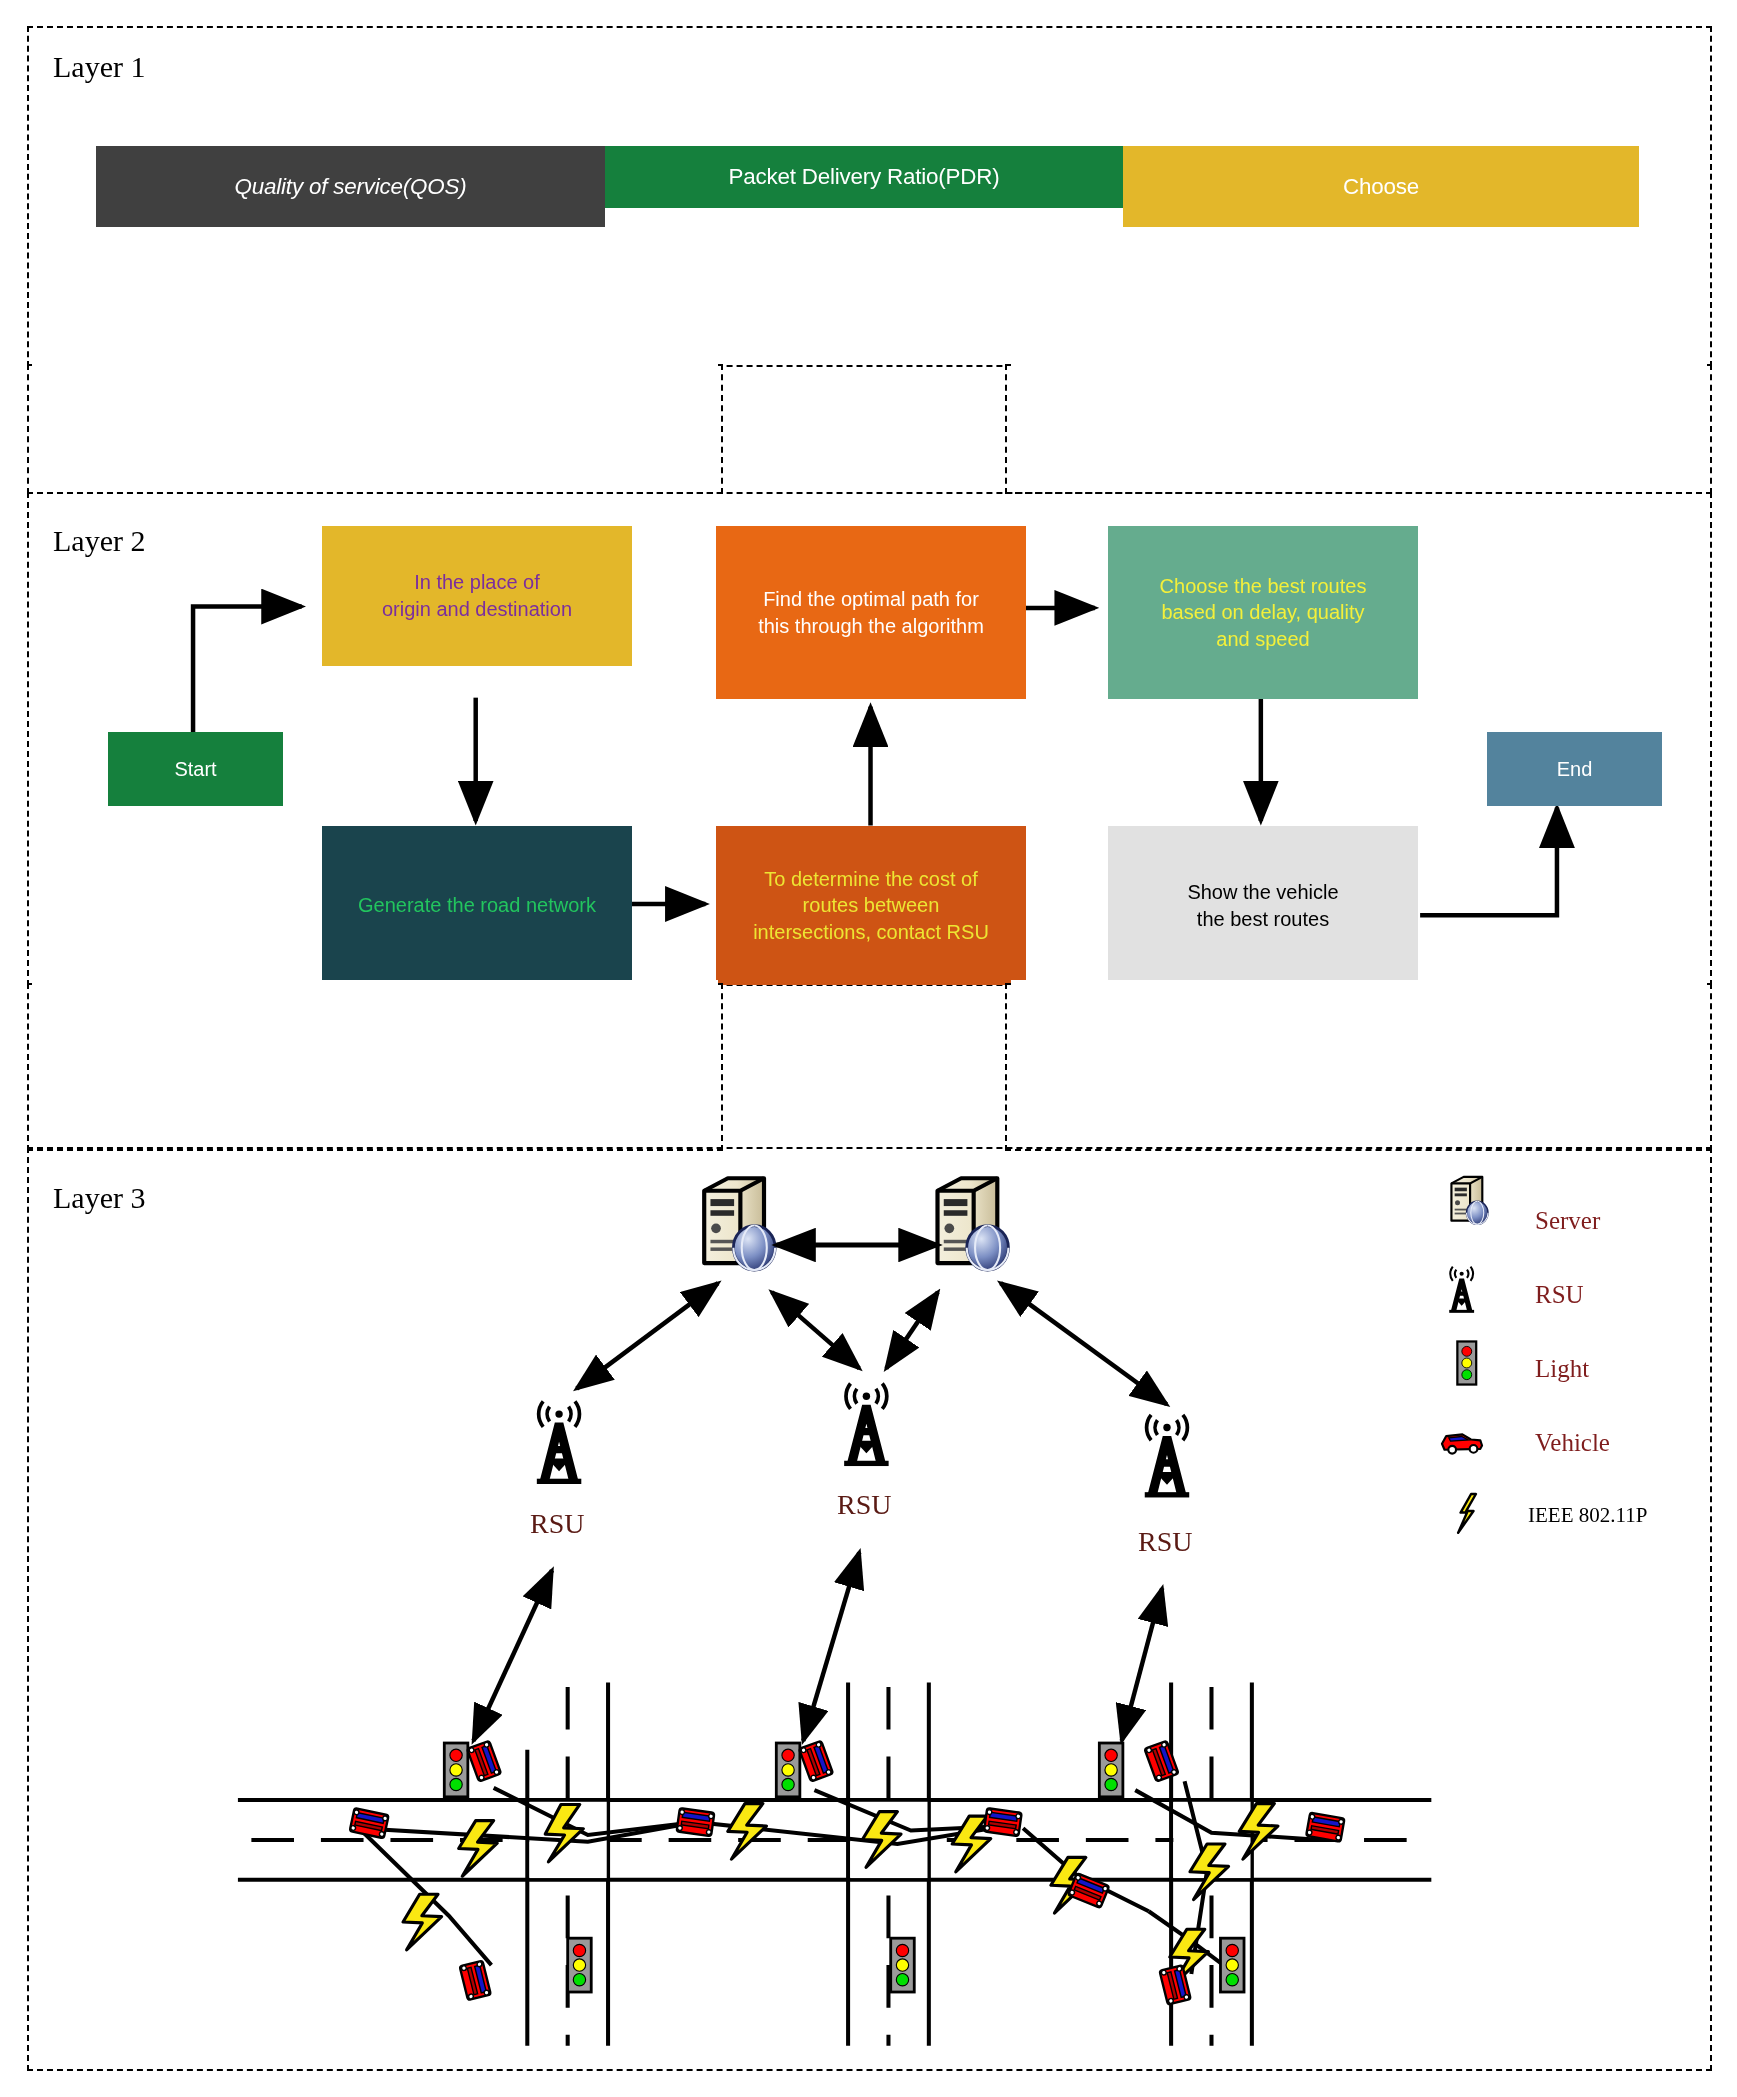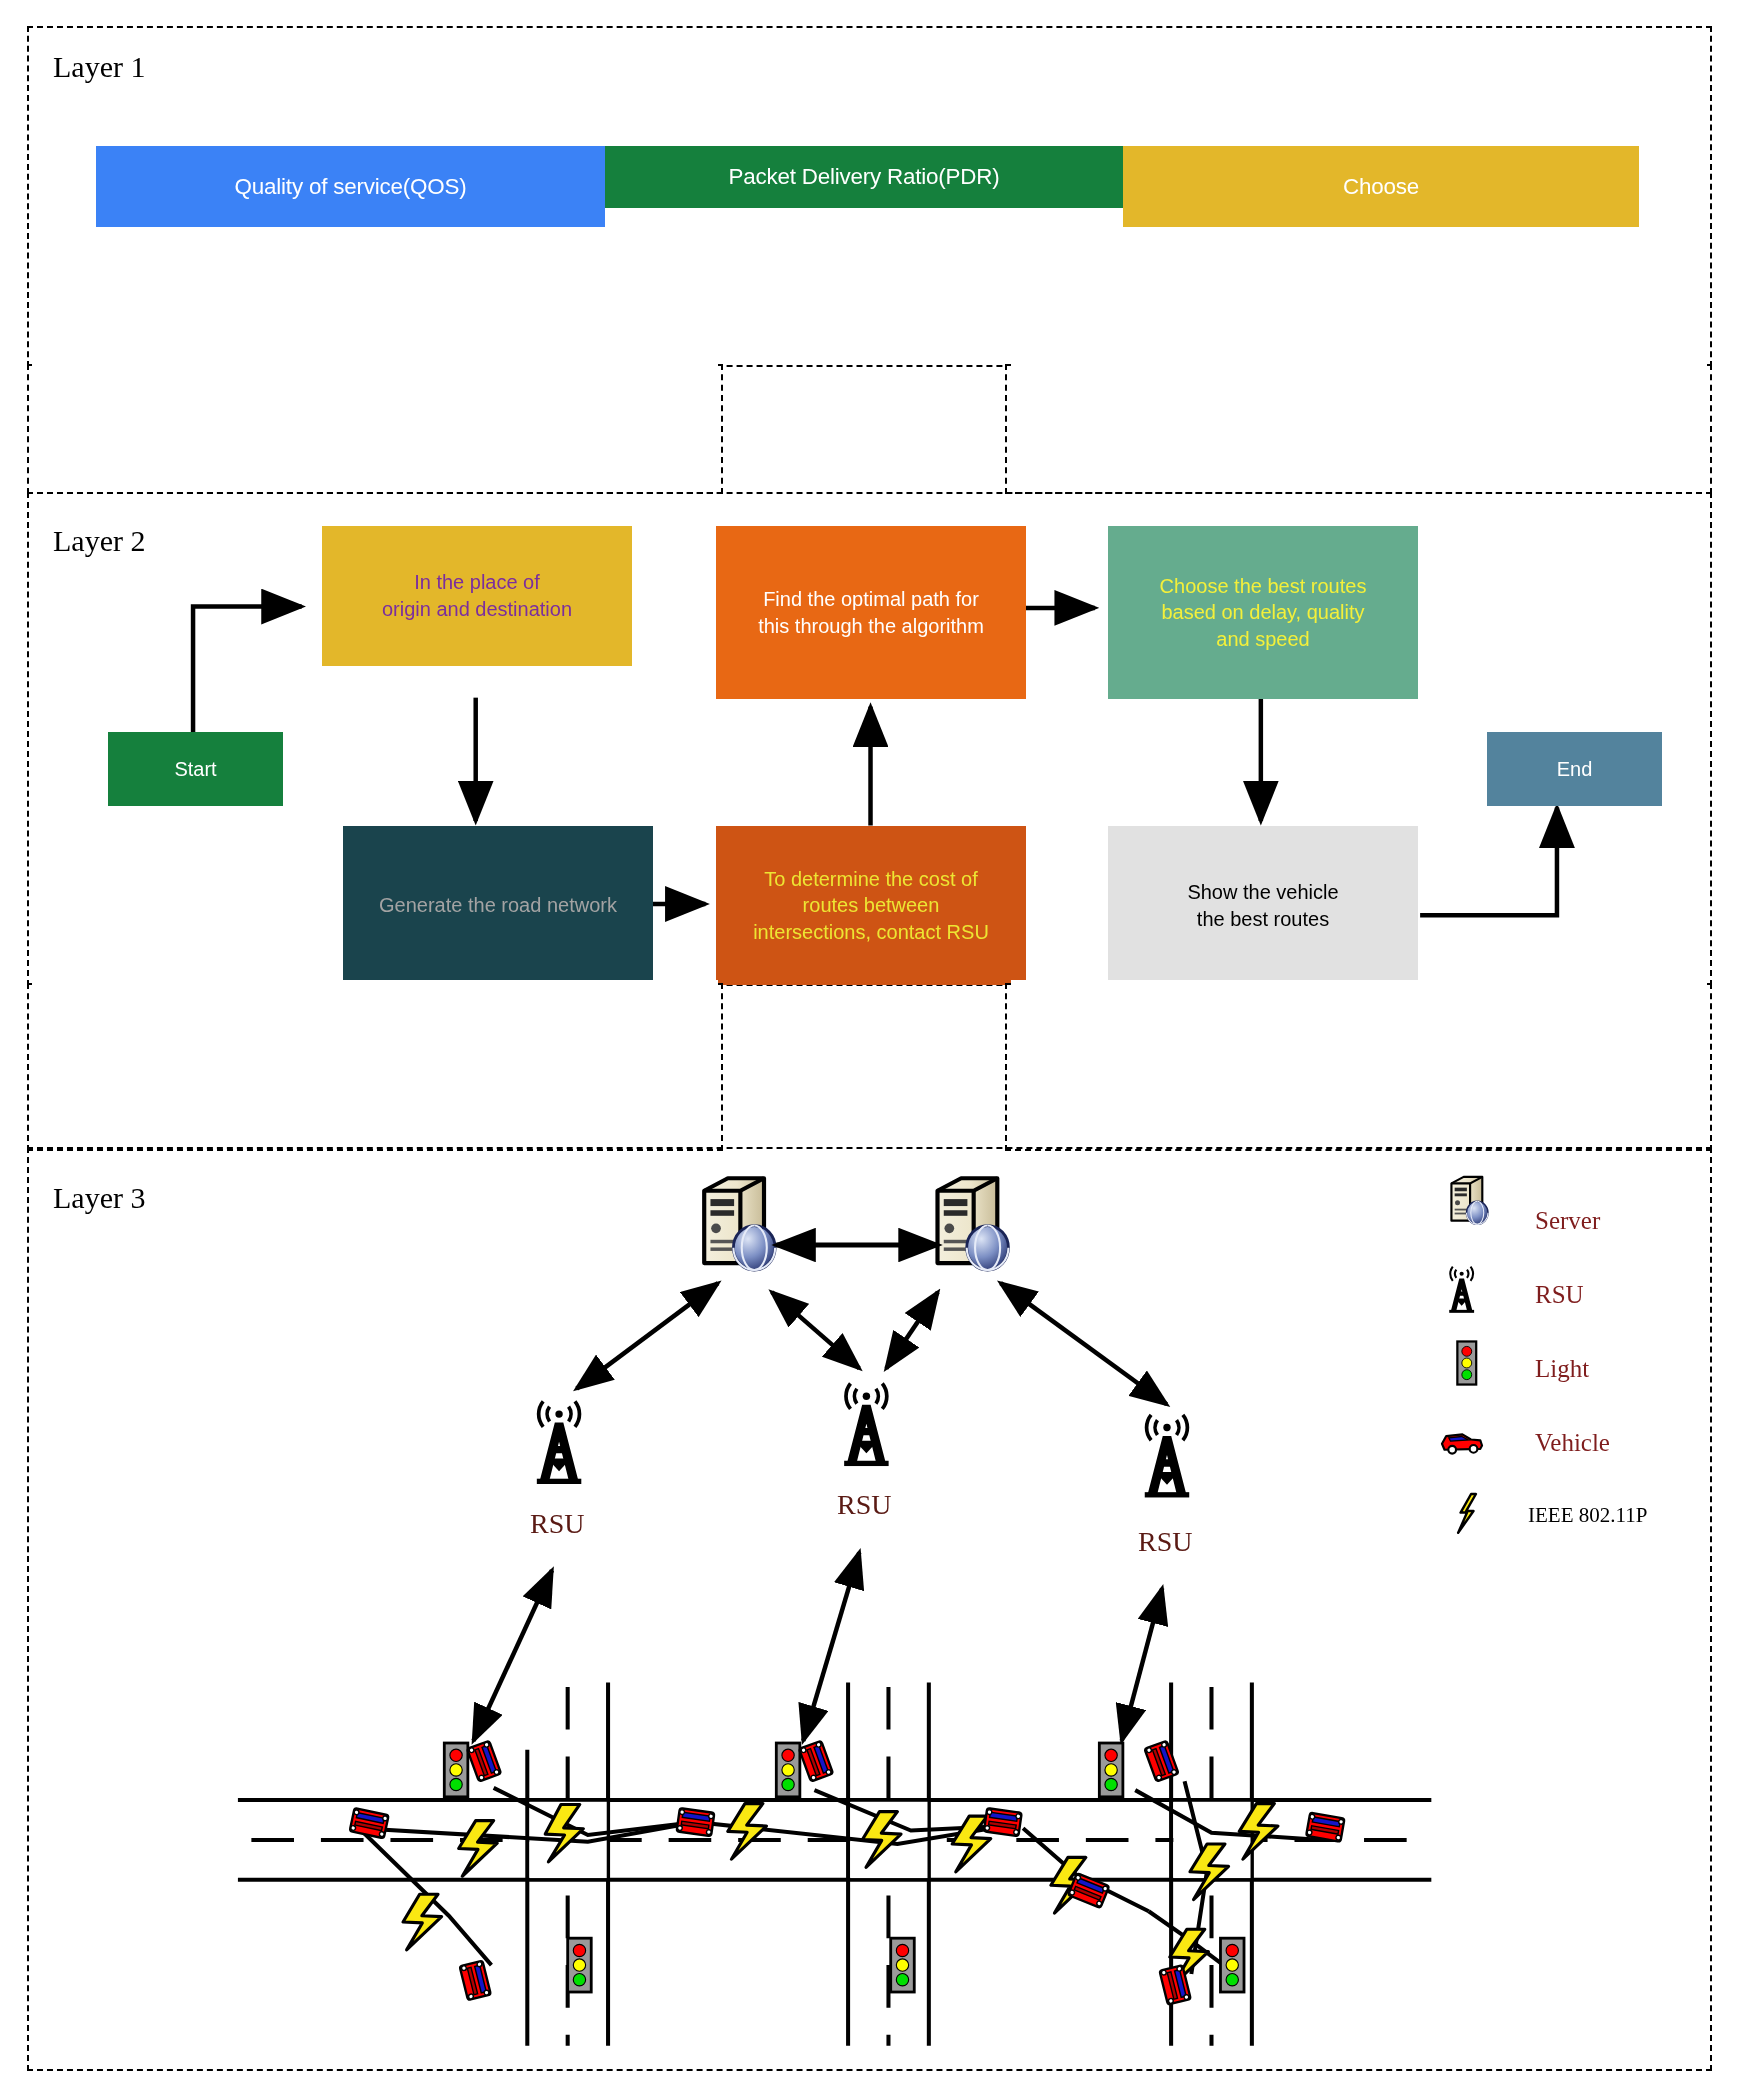--- a/index.html
+++ b/index.html
@@ -71,21 +71,21 @@
     font-size:28px;color:#5A1A14;white-space:nowrap;
   }
 </style>
 </head>
 <body>
 
 <div class="layer-frame" style="left:27px;top:26px;width:1685px;height:341px;"></div>
 <div class="layer-title" style="left:53px;top:50px;">Layer 1</div>
 
 <div class="bar-row" style="left:96px;top:146px;width:1544px;height:81px;">
-  <div class="bar-seg" id="seg0" style="width: 509px; height: 81px; background: #3b82f6; color: rgb(255, 255, 255);">
+  <div class="bar-seg" id="seg0" style="width: 509px; height: 81px; background: #404040; color: rgb(255, 255, 255); font-style: italic;">
       <span>Quality of service(QOS)</span>
     </div>
   <div class="bar-seg" id="seg1" style="width: 518px; height: 62px; background: #15803d; color: rgb(255, 255, 255);">
       <span>Packet Delivery Ratio(PDR)</span>
     </div>
   <div class="bar-seg" id="seg2" style="width: 516px; height: 81px; background: rgb(227, 183, 42); color: rgb(255, 255, 255);">
       <span>Choose</span>
     </div>
 </div>
 
@@ -127,21 +127,21 @@
 this through the algorithm</div>
 
 <div class="flow-box" id="n-choose" style="left: 1108px; top: 526px; width: 310px; height: 173px; background: rgb(101, 172, 142); color: rgb(244, 240, 58);">Choose the best routes
 based on delay, quality
 and speed</div>
 
 <div class="flow-box" id="n-start" style="left: 108px; top: 732px; width: 175px; height: 74px; background: #15803d; color: rgb(255, 255, 255);">Start</div>
 
 <div class="flow-box" id="n-end" style="left: 1471px; top: 732px; width: 175px; height: 74px; background: rgb(83, 131, 157); color: rgb(255, 255, 255); margin-left: 16px;">End</div>
 
-<div class="flow-box" id="n-roadnet" style="left: 322px; top: 826px; width: 310px; height: 159px; background: rgb(26, 68, 77); color: #a3a3a3; margin-left: 21px;">Generate the road network</div>
+<div class="flow-box" id="n-roadnet" style="left: 322px; top: 826px; width: 310px; height: 159px; background: rgb(26, 68, 77); color: #22c55e;">Generate the road network</div>
 
 <div class="flow-box" id="n-cost" style="left: 716px; top: 826px; width: 310px; height: 159px; background: rgb(206, 84, 20); color: rgb(237, 229, 51);">To determine the cost of
 routes between
 intersections, contact RSU</div>
 
 <div class="flow-box" id="n-show" style="left: 1108px; top: 826px; width: 310px; height: 159px; background: rgb(225, 225, 225); color: rgb(0, 0, 0);">Show the vehicle
 the best routes</div>
 
 <div class="connector-box" style="left:27px;top:983px;width:696px;height:168px;"></div>
 <div class="connector-box" style="left:1005px;top:983px;width:707px;height:168px;"></div>

